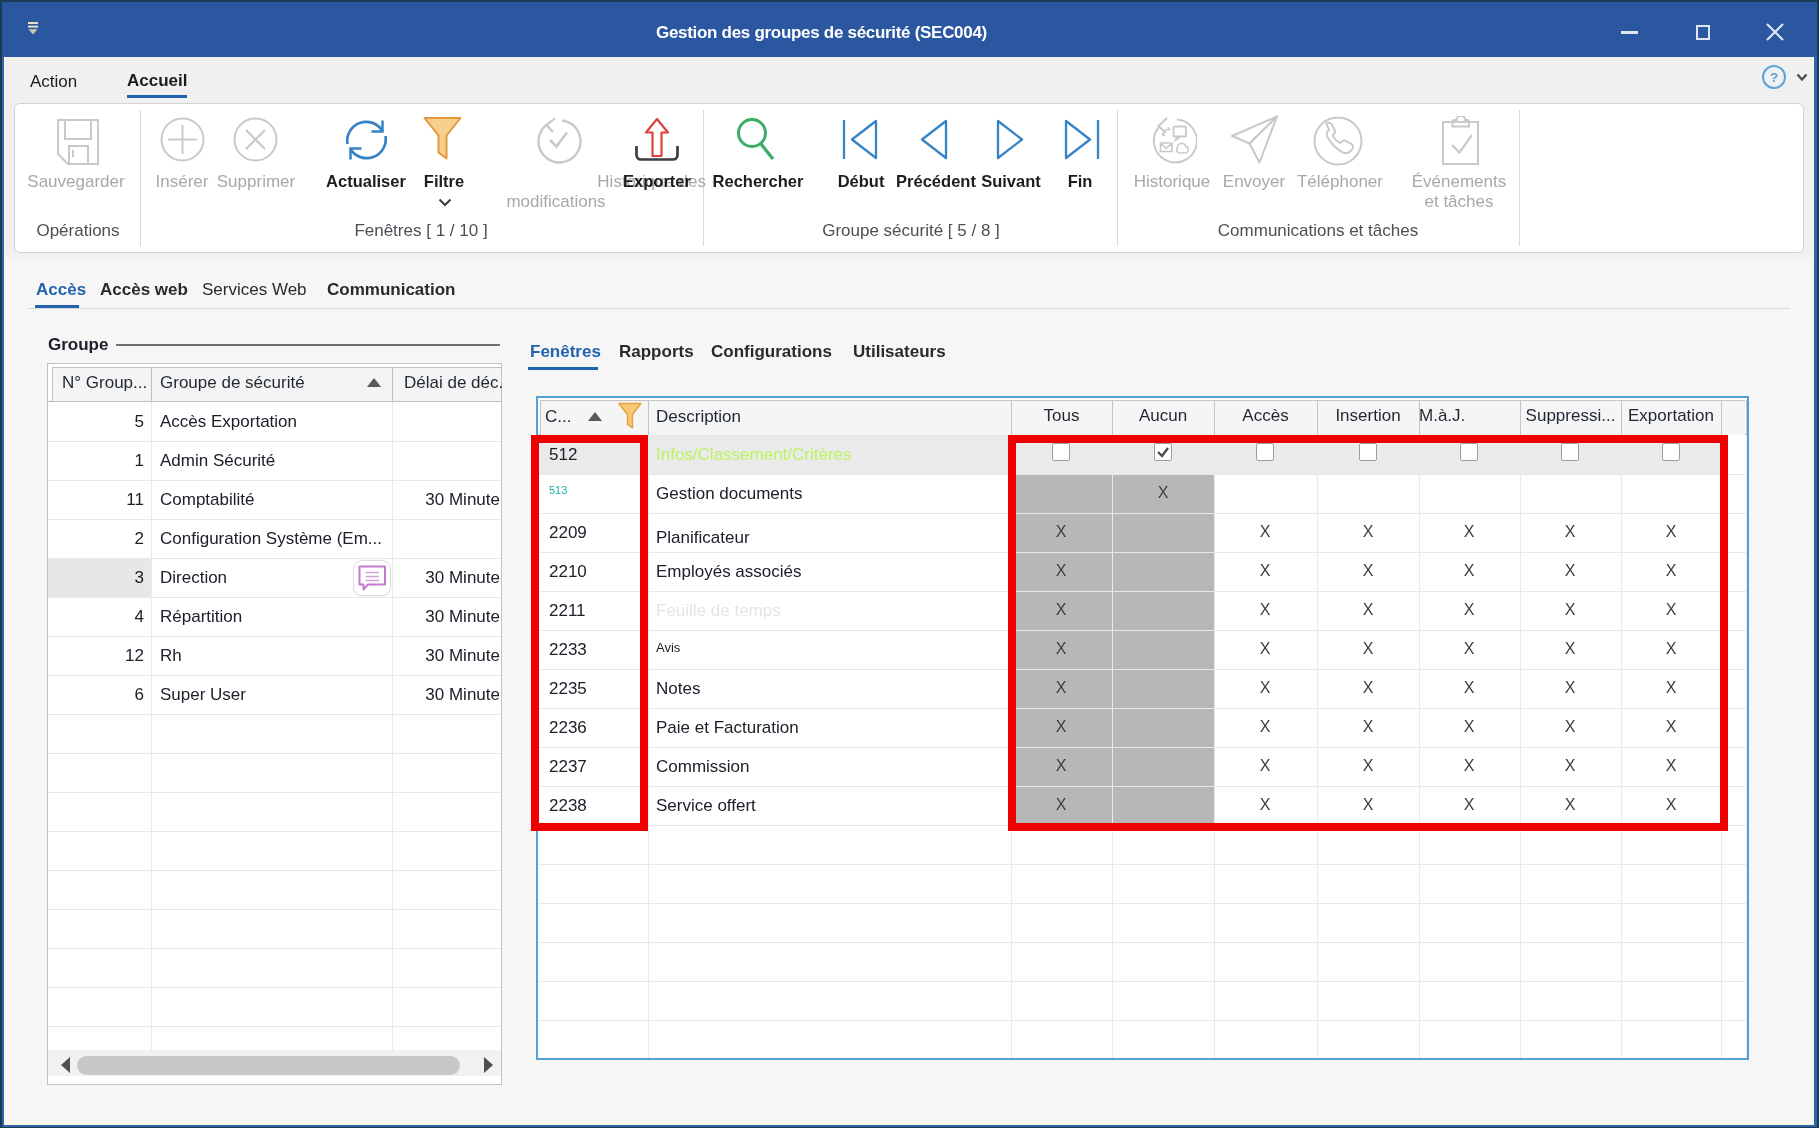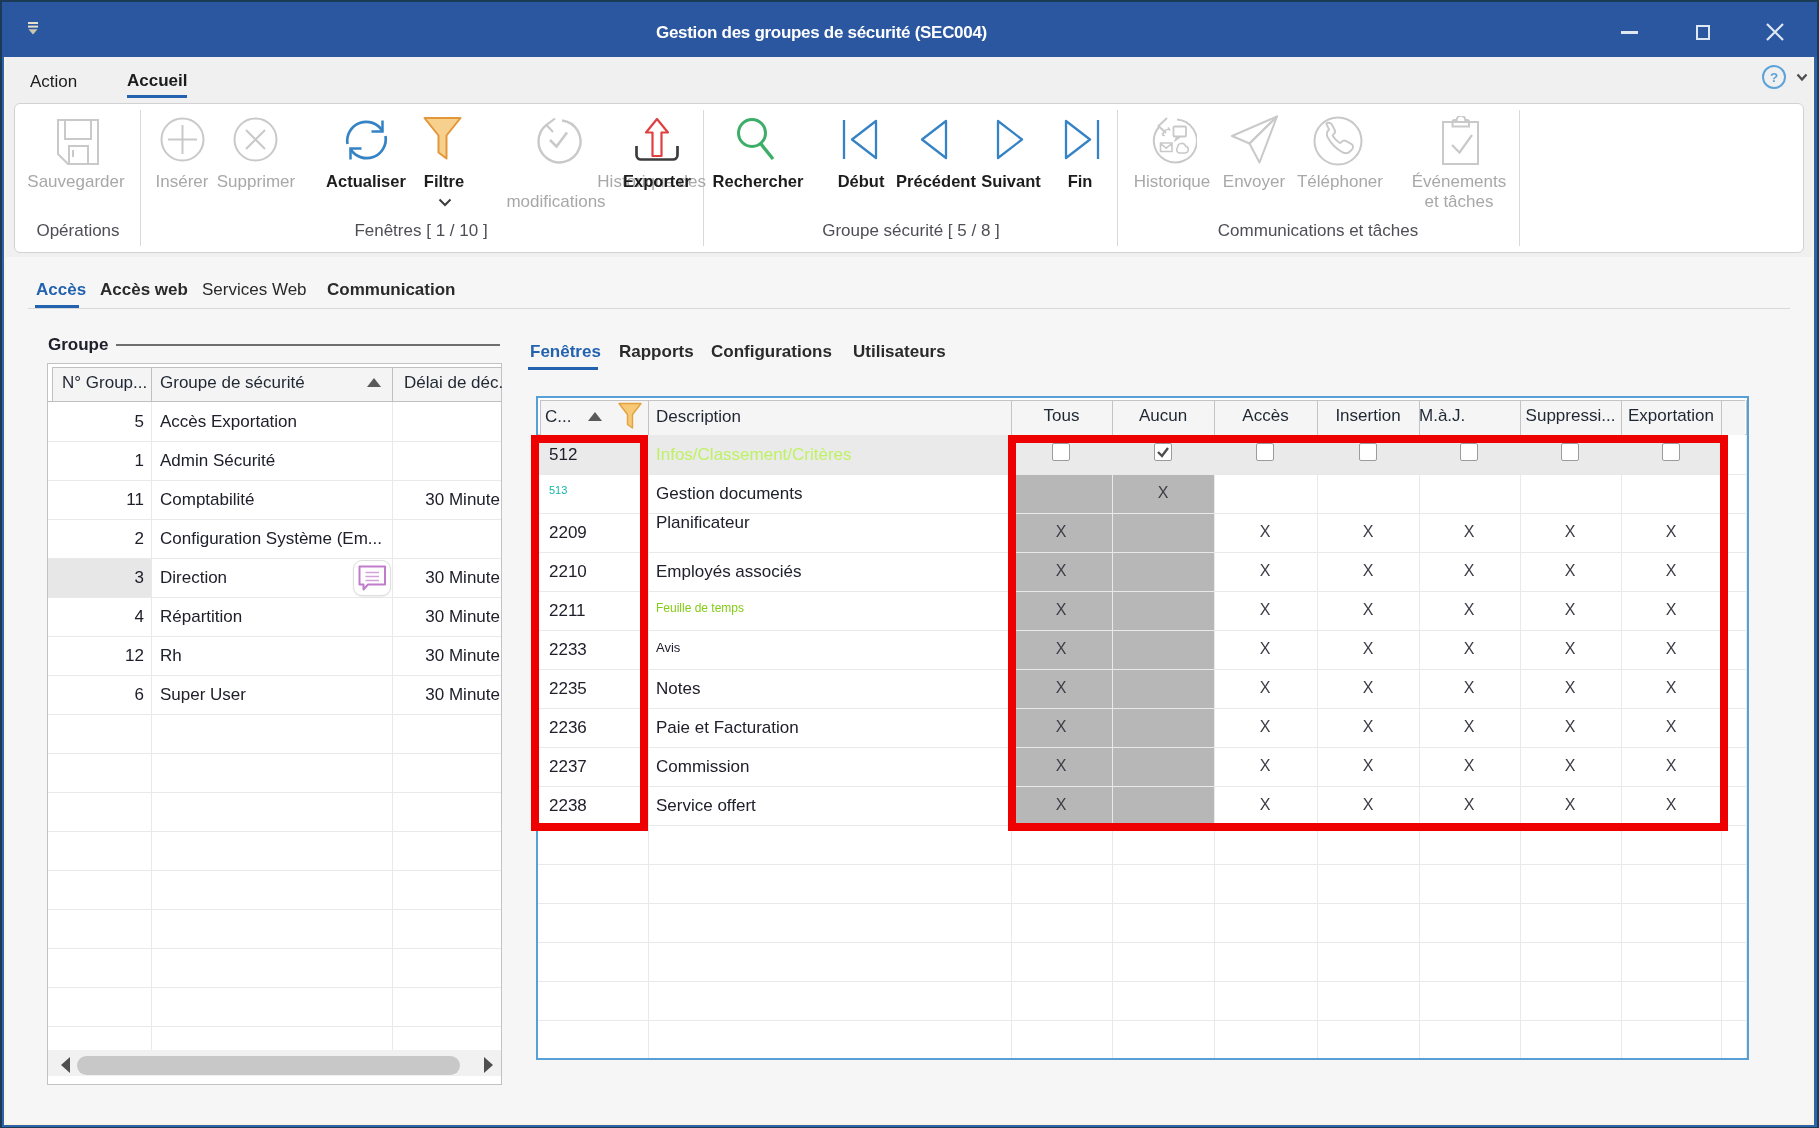--- a/index.html
+++ b/index.html
@@ -263,39 +263,39 @@
 <div class="a" style="left:1359px;top:443px;width:18px;height:18px;background:#fff;border:1.5px solid #9c9c9c;border-radius:2px"></div>
 <div class="a" style="left:1460px;top:443px;width:18px;height:18px;background:#fff;border:1.5px solid #9c9c9c;border-radius:2px"></div>
 <div class="a" style="left:1561px;top:443px;width:18px;height:18px;background:#fff;border:1.5px solid #9c9c9c;border-radius:2px"></div>
 <div class="a" style="left:1662px;top:443px;width:18px;height:18px;background:#fff;border:1.5px solid #9c9c9c;border-radius:2px"></div>
 <div class="a" style="left:1011px;top:474px;width:203px;height:39px;background:#b7b7b7"></div>
 <div class="a txt" style="left:549px;top:484px;font-size:11px;color:#14b8a6">513</div>
 <div class="a txt" style="left:656px;top:484px;font-size:17px;color:#20202c">Gestion documents</div>
 <div class="a txt" style="left:1143px;top:484px;width:40px;text-align:center;font-size:16px;color:#3d3d47">X</div>
 <div class="a" style="left:1011px;top:513px;width:203px;height:39px;background:#b7b7b7"></div>
 <div class="a txt" style="left:549px;top:523px;font-size:17px;color:#20202c">2209</div>
-<div class="a txt" style="left:656px;top:513px;font-size:17px;color:#20202c">Planificateur</div>
+<div class="a txt" style="left:656px;top:528px;font-size:17px;color:#20202c">Planificateur</div>
 <div class="a txt" style="left:1041px;top:523px;width:40px;text-align:center;font-size:16px;color:#3d3d47">X</div>
 <div class="a txt" style="left:1245px;top:523px;width:40px;text-align:center;font-size:16px;color:#3d3d47">X</div>
 <div class="a txt" style="left:1348px;top:523px;width:40px;text-align:center;font-size:16px;color:#3d3d47">X</div>
 <div class="a txt" style="left:1449px;top:523px;width:40px;text-align:center;font-size:16px;color:#3d3d47">X</div>
 <div class="a txt" style="left:1550px;top:523px;width:40px;text-align:center;font-size:16px;color:#3d3d47">X</div>
 <div class="a txt" style="left:1651px;top:523px;width:40px;text-align:center;font-size:16px;color:#3d3d47">X</div>
 <div class="a" style="left:1011px;top:552px;width:203px;height:39px;background:#b7b7b7"></div>
 <div class="a txt" style="left:549px;top:562px;font-size:17px;color:#20202c">2210</div>
 <div class="a txt" style="left:656px;top:562px;font-size:17px;color:#20202c">Employés associés</div>
 <div class="a txt" style="left:1041px;top:562px;width:40px;text-align:center;font-size:16px;color:#3d3d47">X</div>
 <div class="a txt" style="left:1245px;top:562px;width:40px;text-align:center;font-size:16px;color:#3d3d47">X</div>
 <div class="a txt" style="left:1348px;top:562px;width:40px;text-align:center;font-size:16px;color:#3d3d47">X</div>
 <div class="a txt" style="left:1449px;top:562px;width:40px;text-align:center;font-size:16px;color:#3d3d47">X</div>
 <div class="a txt" style="left:1550px;top:562px;width:40px;text-align:center;font-size:16px;color:#3d3d47">X</div>
 <div class="a txt" style="left:1651px;top:562px;width:40px;text-align:center;font-size:16px;color:#3d3d47">X</div>
 <div class="a" style="left:1011px;top:591px;width:203px;height:39px;background:#b7b7b7"></div>
 <div class="a txt" style="left:549px;top:601px;font-size:17px;color:#20202c">2211</div>
-<div class="a txt" style="left:656px;top:601px;font-size:12px;color:#84cc16">Feuille de temps</div>
+<div class="a txt" style="left:656px;top:601px;font-size:17px;color:#e5e5e5">Feuille de temps</div>
 <div class="a txt" style="left:1041px;top:601px;width:40px;text-align:center;font-size:16px;color:#3d3d47">X</div>
 <div class="a txt" style="left:1245px;top:601px;width:40px;text-align:center;font-size:16px;color:#3d3d47">X</div>
 <div class="a txt" style="left:1348px;top:601px;width:40px;text-align:center;font-size:16px;color:#3d3d47">X</div>
 <div class="a txt" style="left:1449px;top:601px;width:40px;text-align:center;font-size:16px;color:#3d3d47">X</div>
 <div class="a txt" style="left:1550px;top:601px;width:40px;text-align:center;font-size:16px;color:#3d3d47">X</div>
 <div class="a txt" style="left:1651px;top:601px;width:40px;text-align:center;font-size:16px;color:#3d3d47">X</div>
 <div class="a" style="left:1011px;top:630px;width:203px;height:39px;background:#b7b7b7"></div>
 <div class="a txt" style="left:549px;top:640px;font-size:17px;color:#20202c">2233</div>
 <div class="a txt" style="left:656px;top:640px;font-size:13px;color:#20202c">Avis</div>
 <div class="a txt" style="left:1041px;top:640px;width:40px;text-align:center;font-size:16px;color:#3d3d47">X</div>

